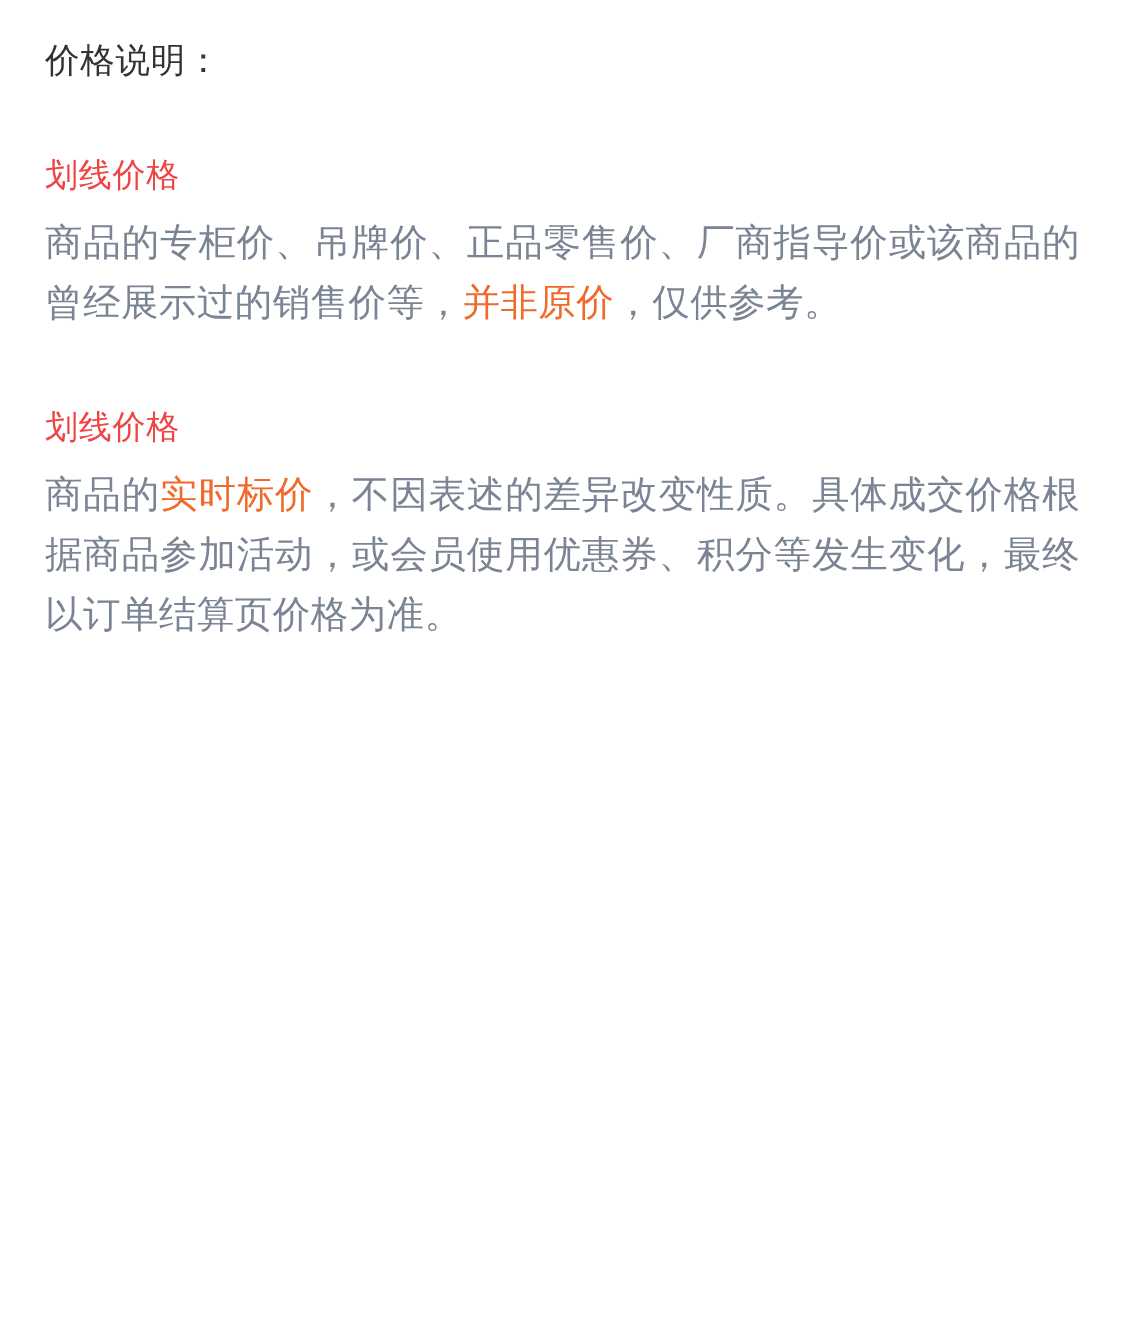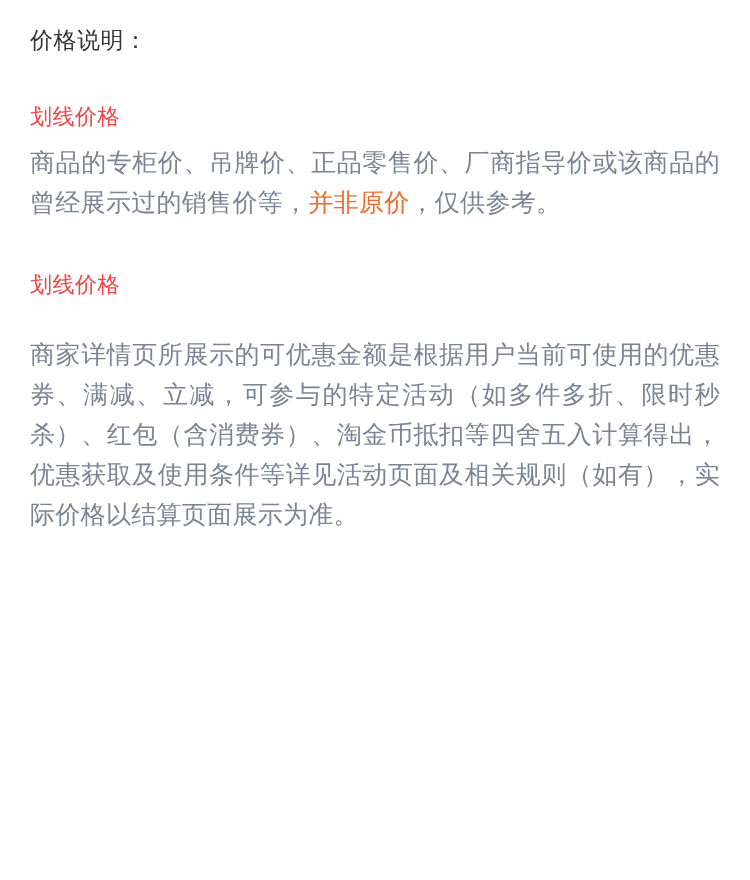--- a/index.html
+++ b/index.html
@@ -69,20 +69,20 @@
     <p class="para">
       <span>商品的专柜价、吊牌价、正品零售价、厂商指导价或该商品的曾经展示过的销售价等，</span><span class="hl">并非原价</span><span>，仅供参考。</span>
     </p>
   </div>
 
   <div class="block-gap-1"></div>
 
   <div class="section">
     <h2 class="section-heading">划线价格</h2>
 
+    <p class="para">
+      <span>商品的</span><span class="hl">实时标价</span><span>，不因表述的差异改变性质。具体成交价格根据商品参加活动，或会员使用优惠券、积分等发生变化，最终以订单结算页价格为准。</span>
+    </p>
 
-    <p class="para spaced">
-      <span>商家详情页所展示的可优惠金额是根据用户当前可使用的优惠券、满减、立减，可参与的特定活动（如多件多折、限时秒杀）、红包（含消费券）、淘金币抵扣等四舍五入计算得出，优惠获取及使用条件等详见活动页面及相关规则（如有），实际价格以结算页面展示为准。</span>
-    </p>
 
   </div>
 
 </div>
 
 </body></html>

